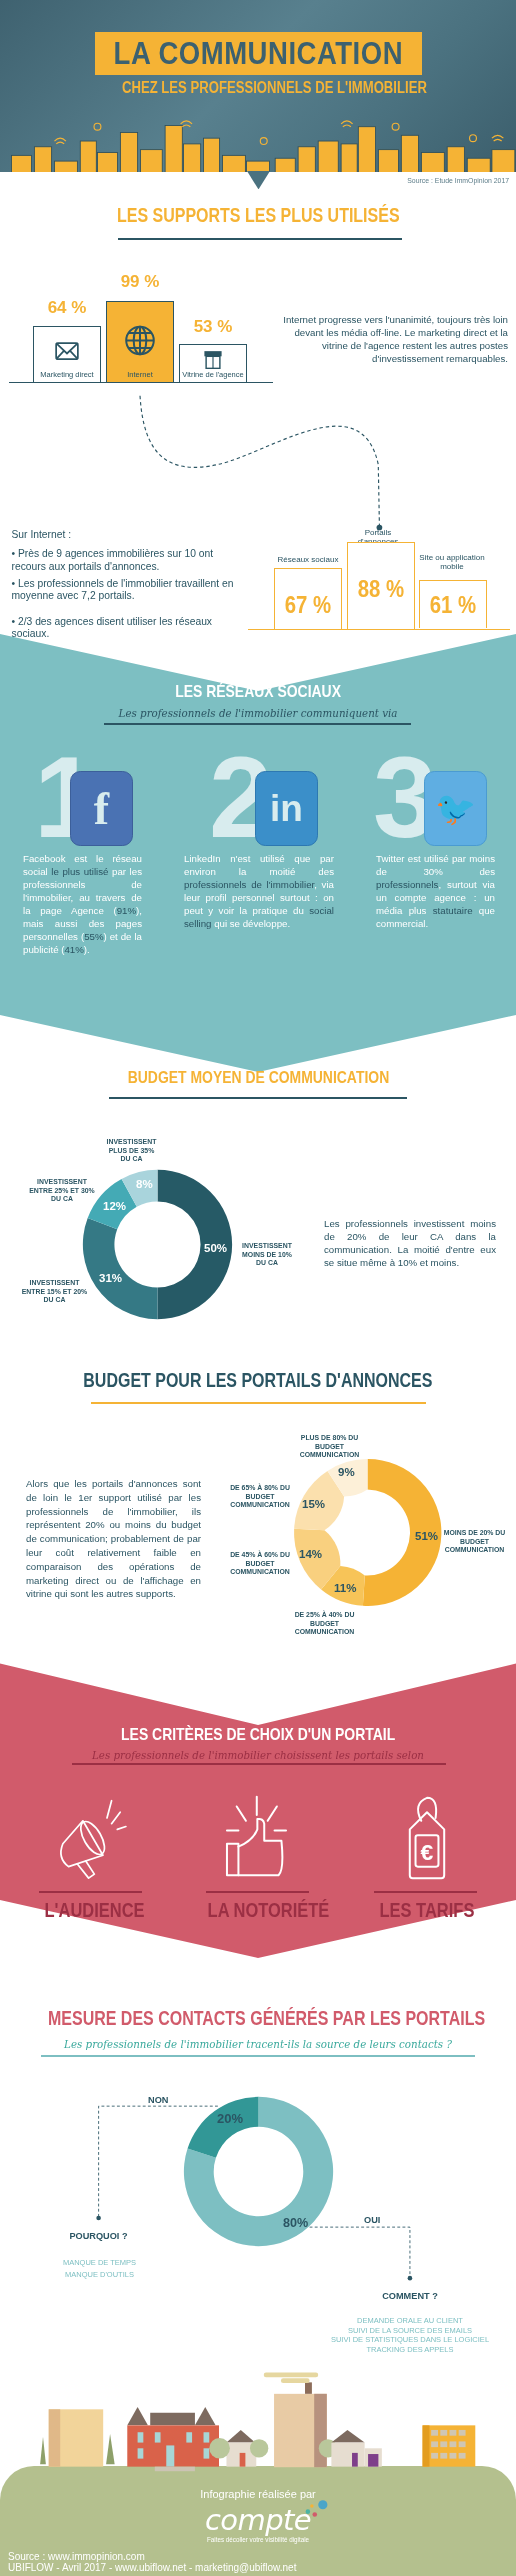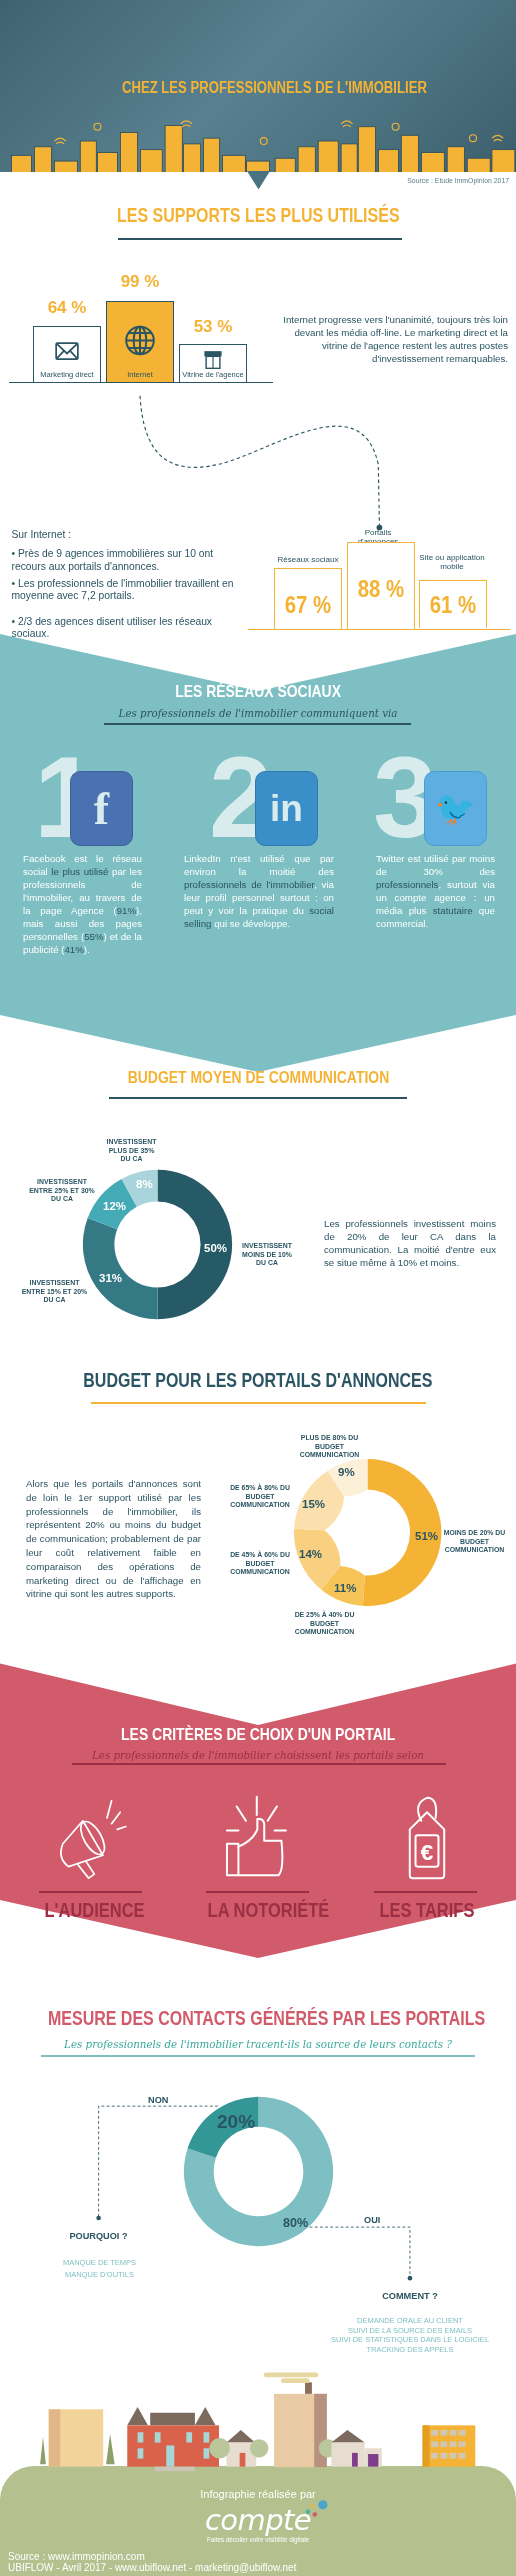--- a/index.html
+++ b/index.html
@@ -89,20 +89,23 @@
         <circle cx="170" cy="20" r="6"></circle>
           <circle cx="460" cy="45" r="6"></circle>
           <circle cx="690" cy="20" r="6"></circle>
           <circle cx="825" cy="40" r="6"></circle>
         <path d="M95 45 q10 -10 20 0 M98 50 q7 -6 14 0"></path>
           <path d="M315 15 q10 -10 20 0 M318 20 q7 -6 14 0"></path>
         <path d="M595 15 q10 -10 20 0 M598 20 q7 -6 14 0"></path>
           <path d="M858 40 q10 -10 20 0 M861 45 q7 -6 14 0"></path>
       </g>
     </svg>
+    <div class="abs hero-title-bar">
+      <div class="hero-title">LA COMMUNICATION</div>
+    </div>
     <div class="abs hero-subtitle">CHEZ LES PROFESSIONNELS DE L'IMMOBILIER</div>
     <div class="abs hero-white"></div>
     <svg class="abs" style="left:247px;top:171px" width="23" height="18.4" viewBox="0 0 40 32">
         <polygon points="0,0 40,0 20,32" fill="#4b7280"></polygon>
       </svg>
     <div class="abs hero-source">Source : Etude ImmOpinion 2017</div>
   </div>
 
   <div class="abs sec-title" style="top:204px;font-size:19.5px;color:#f5b335;"><span>LES SUPPORTS LES PLUS UTILISÉS</span></div>
   <div class="abs rule" style="left:118px;top:238px;width:284px;background:#2b5563;"></div>
@@ -286,21 +289,21 @@
   <div class="abs crit-label" style="left:368px;top:1898px;width:115px;">LES TARIFS</div>
 
   <div class="abs script" style="top:2038px;font-size:10.3px;color:#3aa99c;">Les professionnels de l'immobilier tracent-ils la source de leurs contacts ?</div>
   <div class="abs sec-title" style="top:2007px;font-size:19.5px;color:#d15b6b;"><span>MESURE DES CONTACTS GÉNÉRÉS PAR LES PORTAILS</span></div>
   <div class="abs rule" style="left:41px;top:2055px;width:434px;background:#7dbfc2;"></div>
 
   <svg class="abs" style="left:181px;top:2094px" width="155" height="155" viewBox="-135 -135 270 270">
     <path d="M0 -130 A130 130 0 1 1 -123.6 -40.2 L-74.2 -24.1 A78 78 0 1 0 0 -78 Z" fill="#7dbfc2"></path>
     <path d="M-123.6 -40.2 A130 130 0 0 1 0 -130 L0 -78 A78 78 0 0 0 -74.2 -24.1 Z" fill="#329796"></path>
   </svg>
-  <div class="abs slice-pct" style="left:217px;top:2111px;color:#2b5563;font-size:19px;">20%</div>
+  <div class="abs slice-pct" style="left:217px;top:2111px;color:#2b5563;font-size:13px;">20%</div>
   <div class="abs slice-pct" style="left:283px;top:2216px;color:#2b5563;font-size:12.6px;">80%</div>
 
   <svg class="abs" style="left:95px;top:2102px" width="327" height="178" viewBox="0 0 570 310">
   </svg>
   <svg class="abs" style="left:0;top:0" width="516" height="2576" pointer-events="none" viewBox="0 0 900 4492">
     <path d="M380 3673 L172 3673 L172 3867" fill="none" stroke="#2b5563" stroke-width="1.5" stroke-dasharray="5 4"></path>
     <circle cx="172" cy="3868" r="4" fill="#2b5563"></circle>
     <path d="M540 3884 L715 3884 L715 3972" fill="none" stroke="#2b5563" stroke-width="1.5" stroke-dasharray="5 4"></path>
     <circle cx="715" cy="3973" r="4" fill="#2b5563"></circle>
   </svg>

